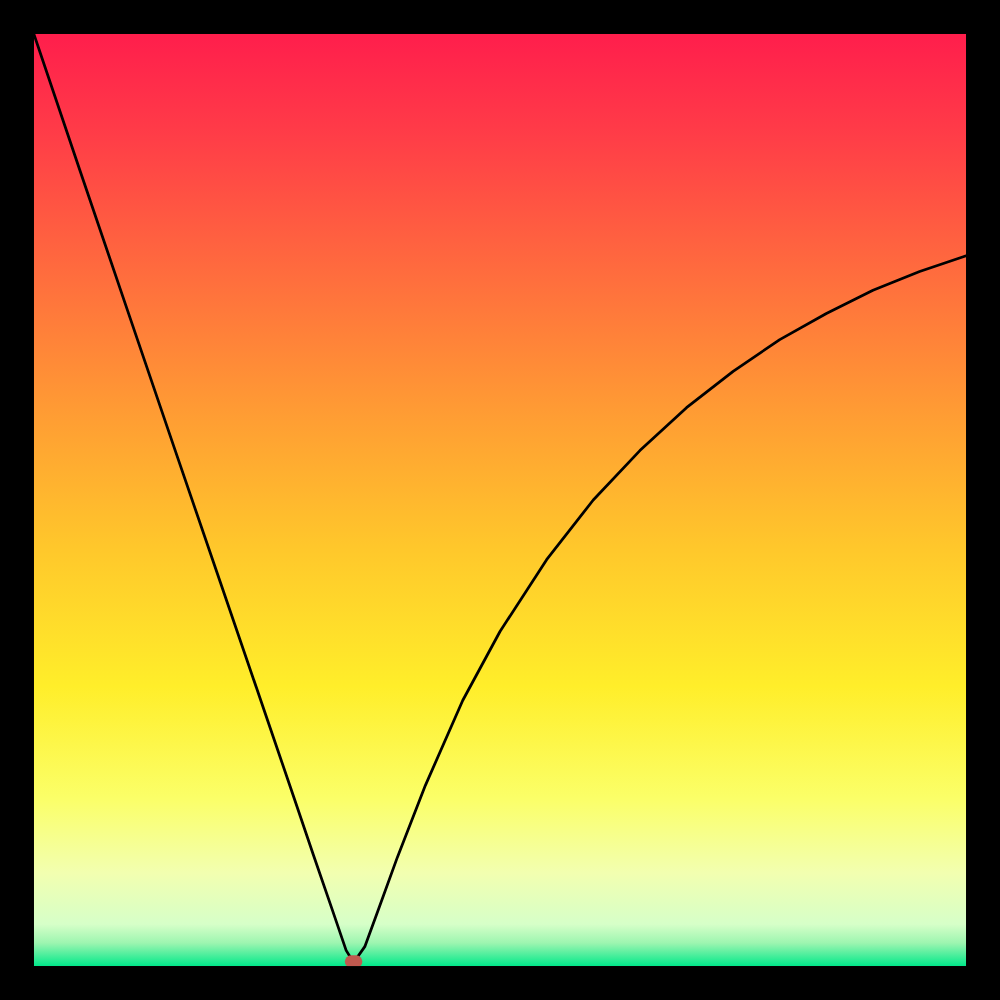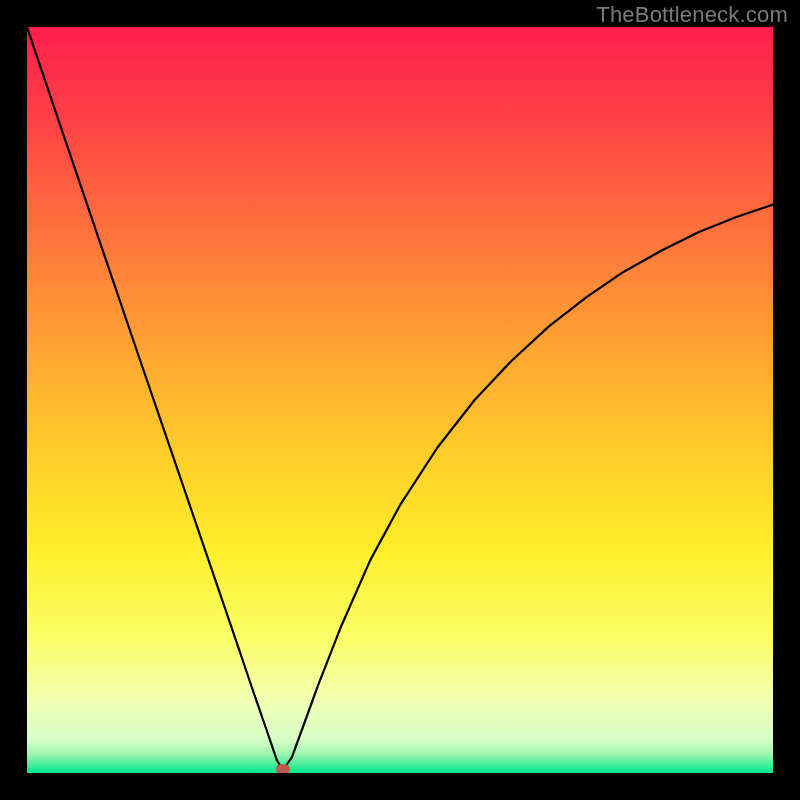--- a/index.html
+++ b/index.html
@@ -33,21 +33,20 @@
     font-family: Arial, Helvetica, sans-serif;
     font-size: 22px;
     color: #7a7a7a;
     letter-spacing: 0.2px;
   }
 </style>
 </head>
 <body>
 
 <div class="frame">
-  <div class="attribution">TheBottleneck.com</div>
   <div class="plot">
     <svg id="chart-svg" width="746" height="746" viewBox="0 0 746 746" preserveAspectRatio="none">
         <defs>
           <linearGradient id="bg-grad" x1="0" y1="0" x2="0" y2="1">
             <stop offset="0%" stop-color="#ff1e4c"></stop>
             <stop offset="10%" stop-color="#ff3a48"></stop>
             <stop offset="25%" stop-color="#ff6a3e"></stop>
             <stop offset="40%" stop-color="#ff9a34"></stop>
             <stop offset="55.00000000000001%" stop-color="#ffc72b"></stop>
             <stop offset="70%" stop-color="#ffee2a"></stop>

